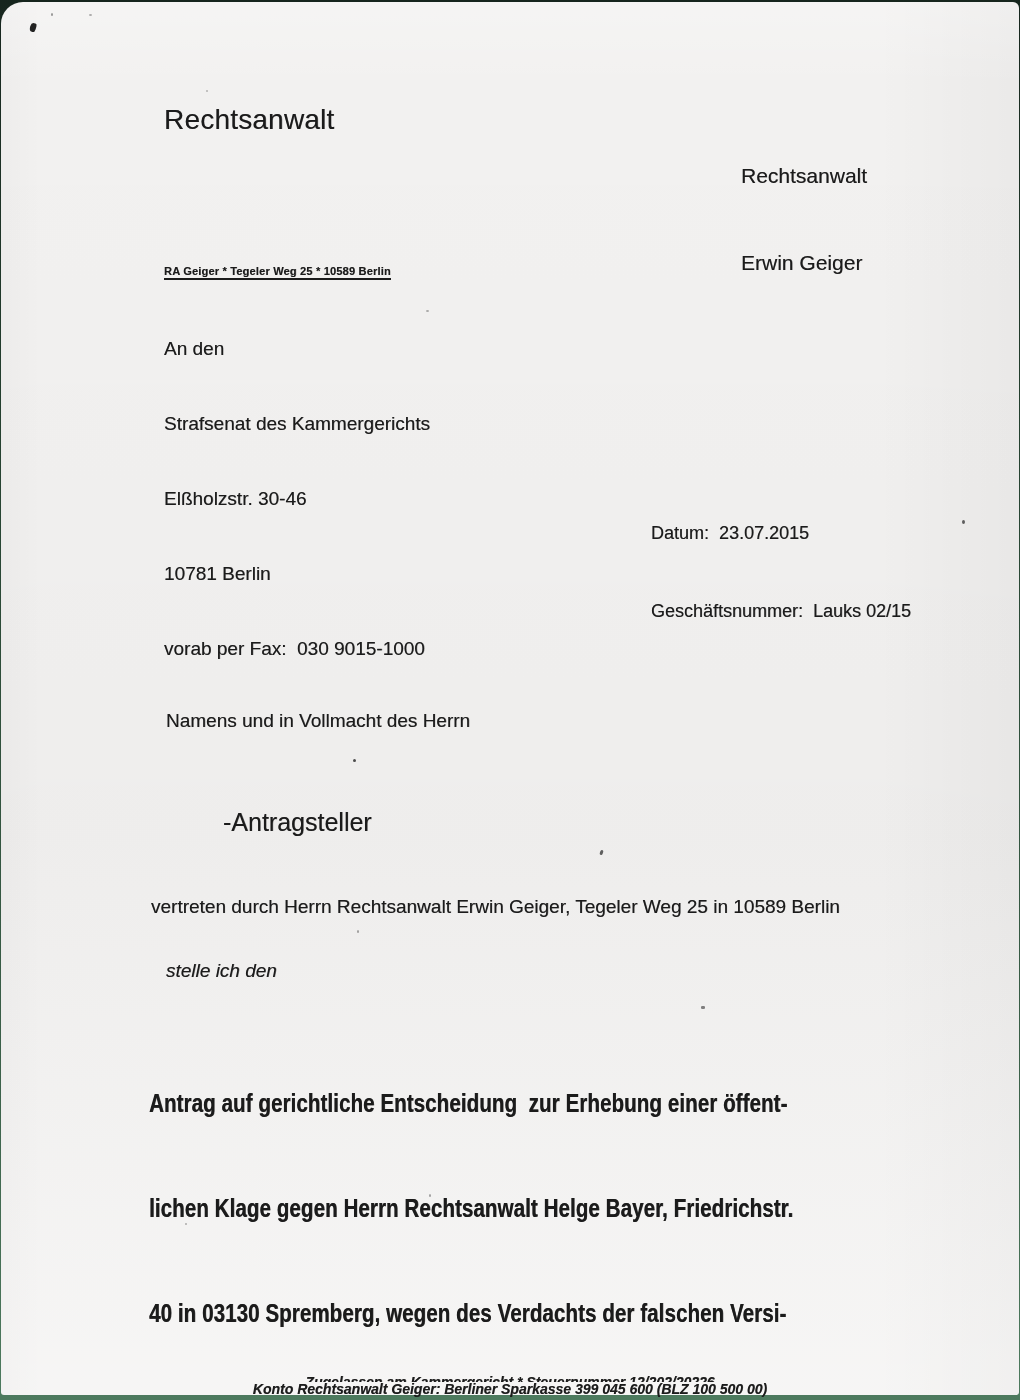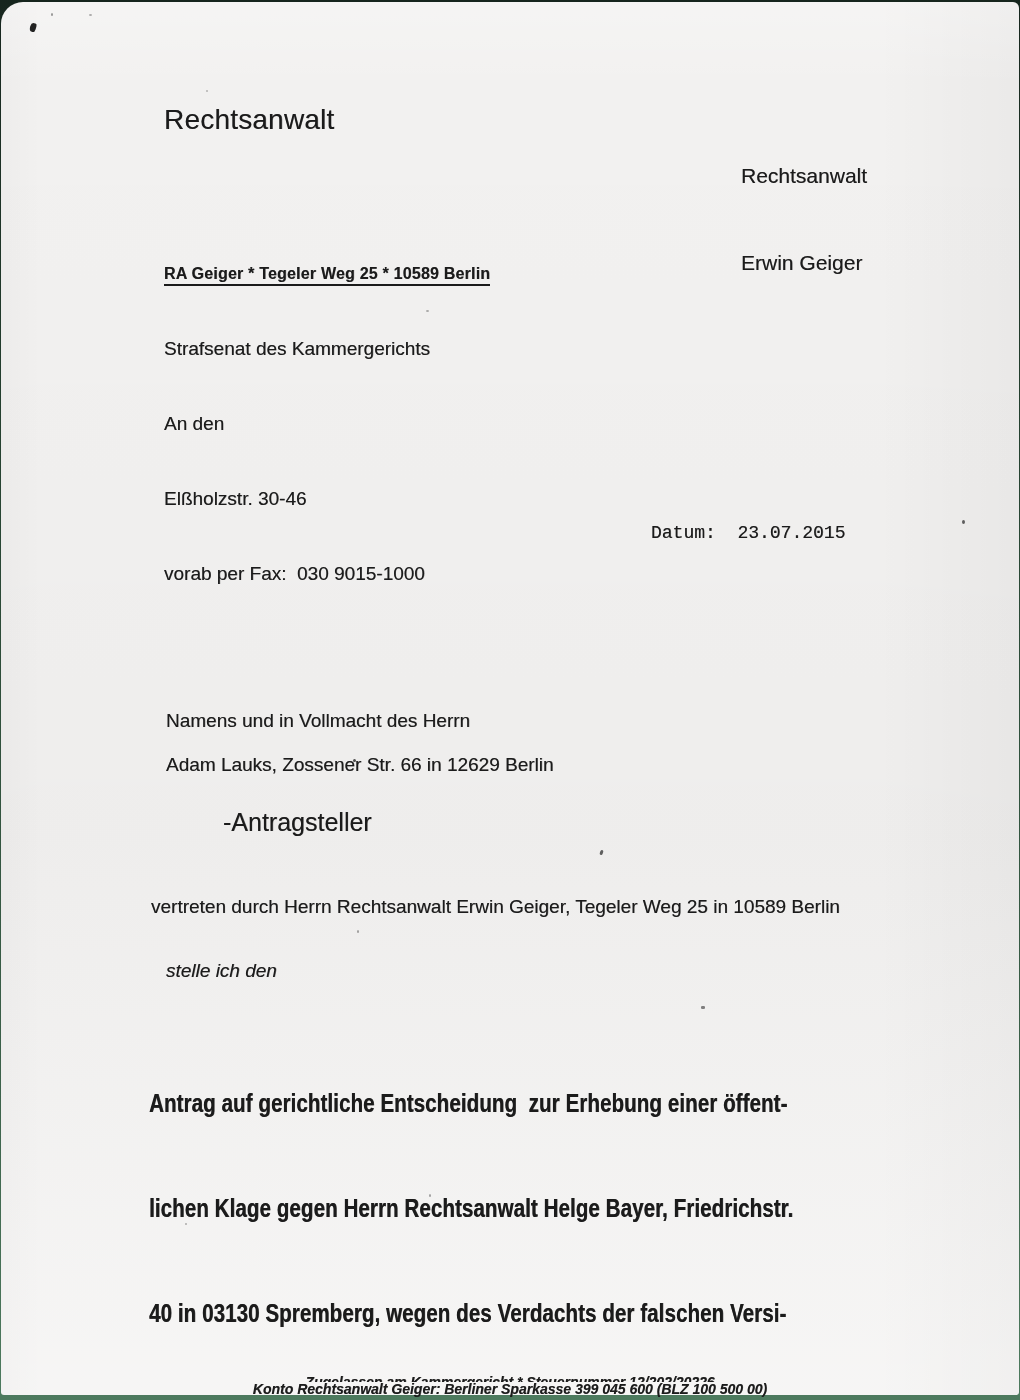--- a/index.html
+++ b/index.html
@@ -18,25 +18,25 @@
   }
   .t{
     position:absolute;color:#1b1b1b;white-space:pre;
     text-shadow:0.35px 0 0 rgba(27,27,27,0.55);
   }
   .heading-left{left:163px;top:102px;font-size:28px;letter-spacing:0.2px;}
   .right-name{left:740px;top:101px;font-size:21px;line-height:29px;}
   .right-addr{left:740px;top:202px;font-size:19px;line-height:26px;}
   .right-phone{left:740px;top:281px;font-size:19px;line-height:25px;}
   .sender-line{
-    left:163px;top:263px;font-size:16px;font-weight:bold;
+    left:163px;top:263px;font-size:11px;font-weight:bold;
     border-bottom:2px solid #1b1b1b;padding-bottom:1px;letter-spacing:0.2px;
   }
   .recipient{left:163px;top:284px;font-size:19px;line-height:25px;}
-  .meta{left:650px;top:466px;font-size:18px;line-height:26px;font-family:Liberation Mono, monospace;}
+  .meta{left:650px;top:466px;font-size:18px;line-height:26px;}
   .p1{left:165px;top:708px;font-size:19px;}
   .p2{left:165px;top:752px;font-size:19px;}
   .p3{left:222px;top:806px;font-size:25px;}
   .p4{left:150px;top:858px;font-size:19px;margin-top:36px;}
   .p5{left:165px;top:958px;font-size:19px;font-style:italic;}
   .subject{
     left:148px;top:1014px;font-size:26px;font-weight:bold;line-height:35px;
     transform:scaleX(0.79);transform-origin:top left;letter-spacing:0.1px;
     text-shadow:0.5px 0 0 rgba(27,27,27,0.8);
   }
@@ -54,32 +54,33 @@
 
   <div class="t heading-left">Rechtsanwalt</div>
 
   <div class="t right-name">
     <div>Rechtsanwalt</div>
     <div>Erwin Geiger</div>
   </div>
 
   <div class="t sender-line">RA Geiger * Tegeler Weg 25 * 10589 Berlin</div>
   <div class="t recipient">
+    <div>An den</div>
     <div>Strafsenat des Kammergerichts</div>
-    <div>An den</div>
     <div>Elßholzstr. 30-46</div>
+    <div>10781 Berlin</div>
     <div>vorab per Fax:  030 9015-1000</div>
   </div>
 
   <div class="t meta">
     <div>Datum:  23.07.2015</div>
+    <div>Geschäftsnummer:  Lauks 02/15</div>
   </div>
 
   <div class="t p1">Namens und in Vollmacht des Herrn</div>
-  <div class="t p2">Adam Lauks, Zossener Str. 66 in 12629 Berlin</div>
   <div class="t p3">-Antragsteller</div>
   <div class="t p4">vertreten durch Herrn Rechtsanwalt Erwin Geiger, Tegeler Weg 25 in 10589 Berlin</div>
   <div class="t p5">stelle ich den</div>
 
   <div class="t subject">
     <div>Antrag auf gerichtliche Entscheidung  zur Erhebung einer öffent-</div>
     <div>lichen Klage gegen Herrn Rechtsanwalt Helge Bayer, Friedrichstr.</div>
     <div>40 in 03130 Spremberg, wegen des Verdachts der falschen Versi-</div>
     
   </div>

